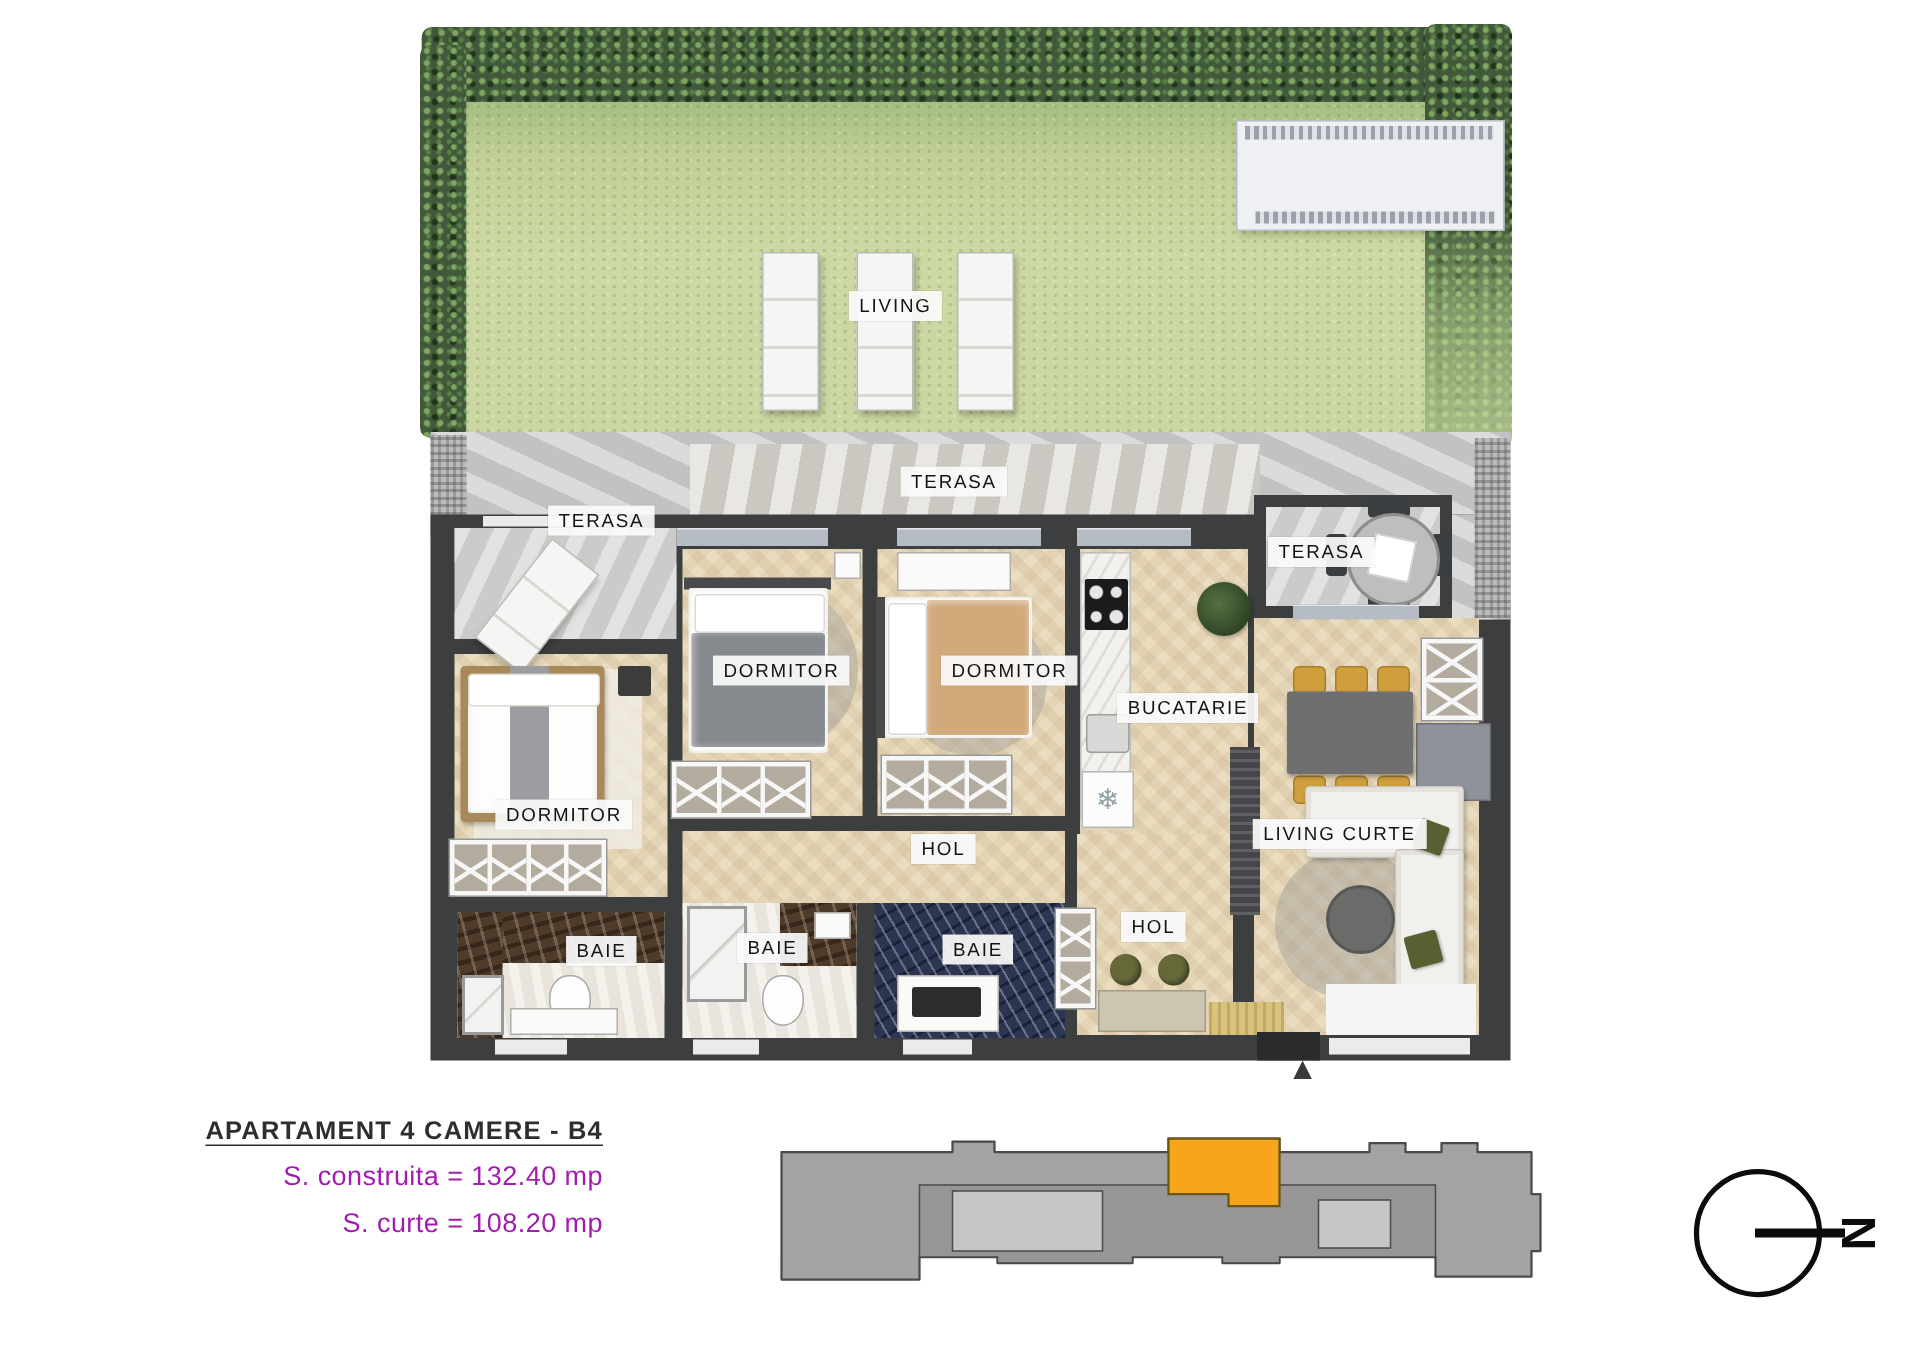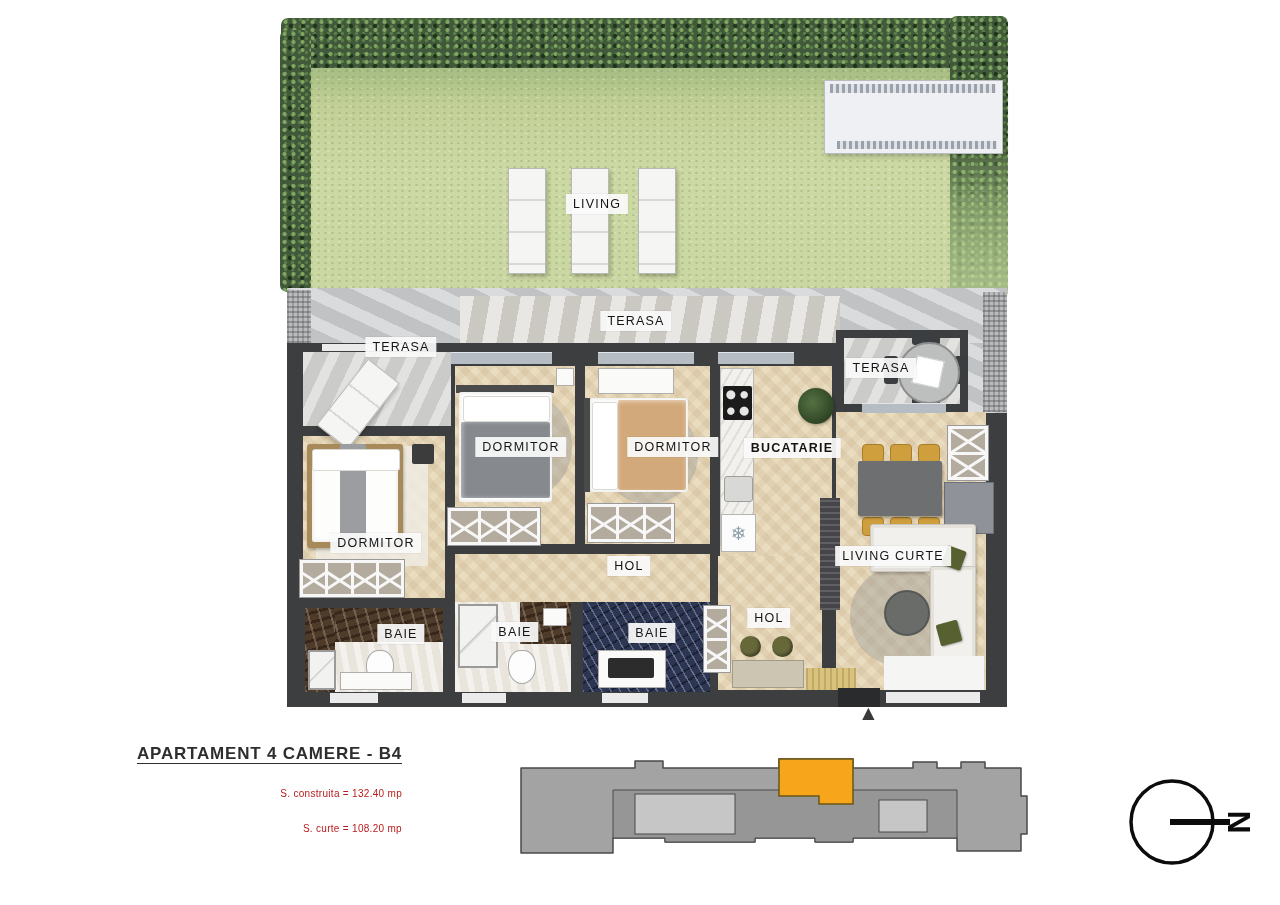--- a/index.html
+++ b/index.html
@@ -82,21 +82,21 @@
   .plant{border-radius:50%;background:radial-gradient(circle at 40% 40%,#557242,#2f4526 70%);box-shadow:1px 1px 3px rgba(0,0,0,.3);}
   .white-structure{background:#eef0f4;border:1px solid #b9bcc2;box-shadow:2px 3px 5px rgba(0,0,0,.18);}
   .hatchband{background:repeating-linear-gradient(90deg,#9aa1aa 0 3px,#dfe3e8 3px 6px);}
   .rtable{border-radius:50%;background:#bdbebe;border:2px solid #8d8d8d;}
   .rchair{background:#3b3e40;border-radius:3px;}
   .napkin{background:#fff;border:1px solid #cfcfcf;}
   .arrow{font-size:21px;color:#3a3a3a;line-height:1;}
 
   
   .info-title{font-size:17px;font-weight:bold;letter-spacing:.8px;color:#2e2e2e;text-decoration:underline;text-underline-offset:4px;}
-  .info-line{font-size:10px;color:#b91c1c;margin-top:24px;letter-spacing:.3px;}
+  .info-line{font-size:18px;color:#a21caf;margin-top:10px;letter-spacing:.3px;}
 </style>
 </head>
 <body>
 
 <div class="canvas">
 
   <div class="abs grass" style="left:287px;top:26px;width:720px;height:264px;"></div>
   <div class="abs hedge" style="left:281px;top:18px;width:726px;height:50px;"></div>
   <div class="abs hedge" style="left:280px;top:30px;width:31px;height:262px;"></div>
   <div class="abs hedge" style="left:950px;top:16px;width:58px;height:282px;"></div>
@@ -247,21 +247,21 @@
   <div class="abs" style="left:838px;top:688px;width:42px;height:19px;background:#2a2b2c;"></div>
   <div class="abs arrow" style="left:858px;top:702px;">▲</div>
 
   <div class="label" style="left:597px;top:204px;">LIVING</div>
   <div class="label" style="left:401px;top:347px;">TERASA</div>
   <div class="label" style="left:636px;top:321px;">TERASA</div>
   <div class="label" style="left:881px;top:368px;">TERASA</div>
   <div class="label" style="left:376px;top:543px;">DORMITOR</div>
   <div class="label" style="left:521px;top:447px;">DORMITOR</div>
   <div class="label" style="left:673px;top:447px;">DORMITOR</div>
-  <div class="label" style="left:792px;top:448px;font-weight:bold;">BUCATARIE</div>
+  <div class="label" style="left:792px;top:472px;">BUCATARIE</div>
   <div class="label" style="left:893px;top:556px;">LIVING CURTE</div>
   <div class="label" style="left:629px;top:566px;">HOL</div>
   <div class="label" style="left:769px;top:618px;">HOL</div>
   <div class="label" style="left:401px;top:634px;">BAIE</div>
   <div class="label" style="left:515px;top:632px;">BAIE</div>
   <div class="label" style="left:652px;top:633px;">BAIE</div>
 
   <div class="abs" style="left:72px;top:744px;width:330px;text-align:right;">
     <div class="info-title">APARTAMENT 4 CAMERE - B4</div>
     <div class="info-line">S. construita = 132.40 mp</div>

